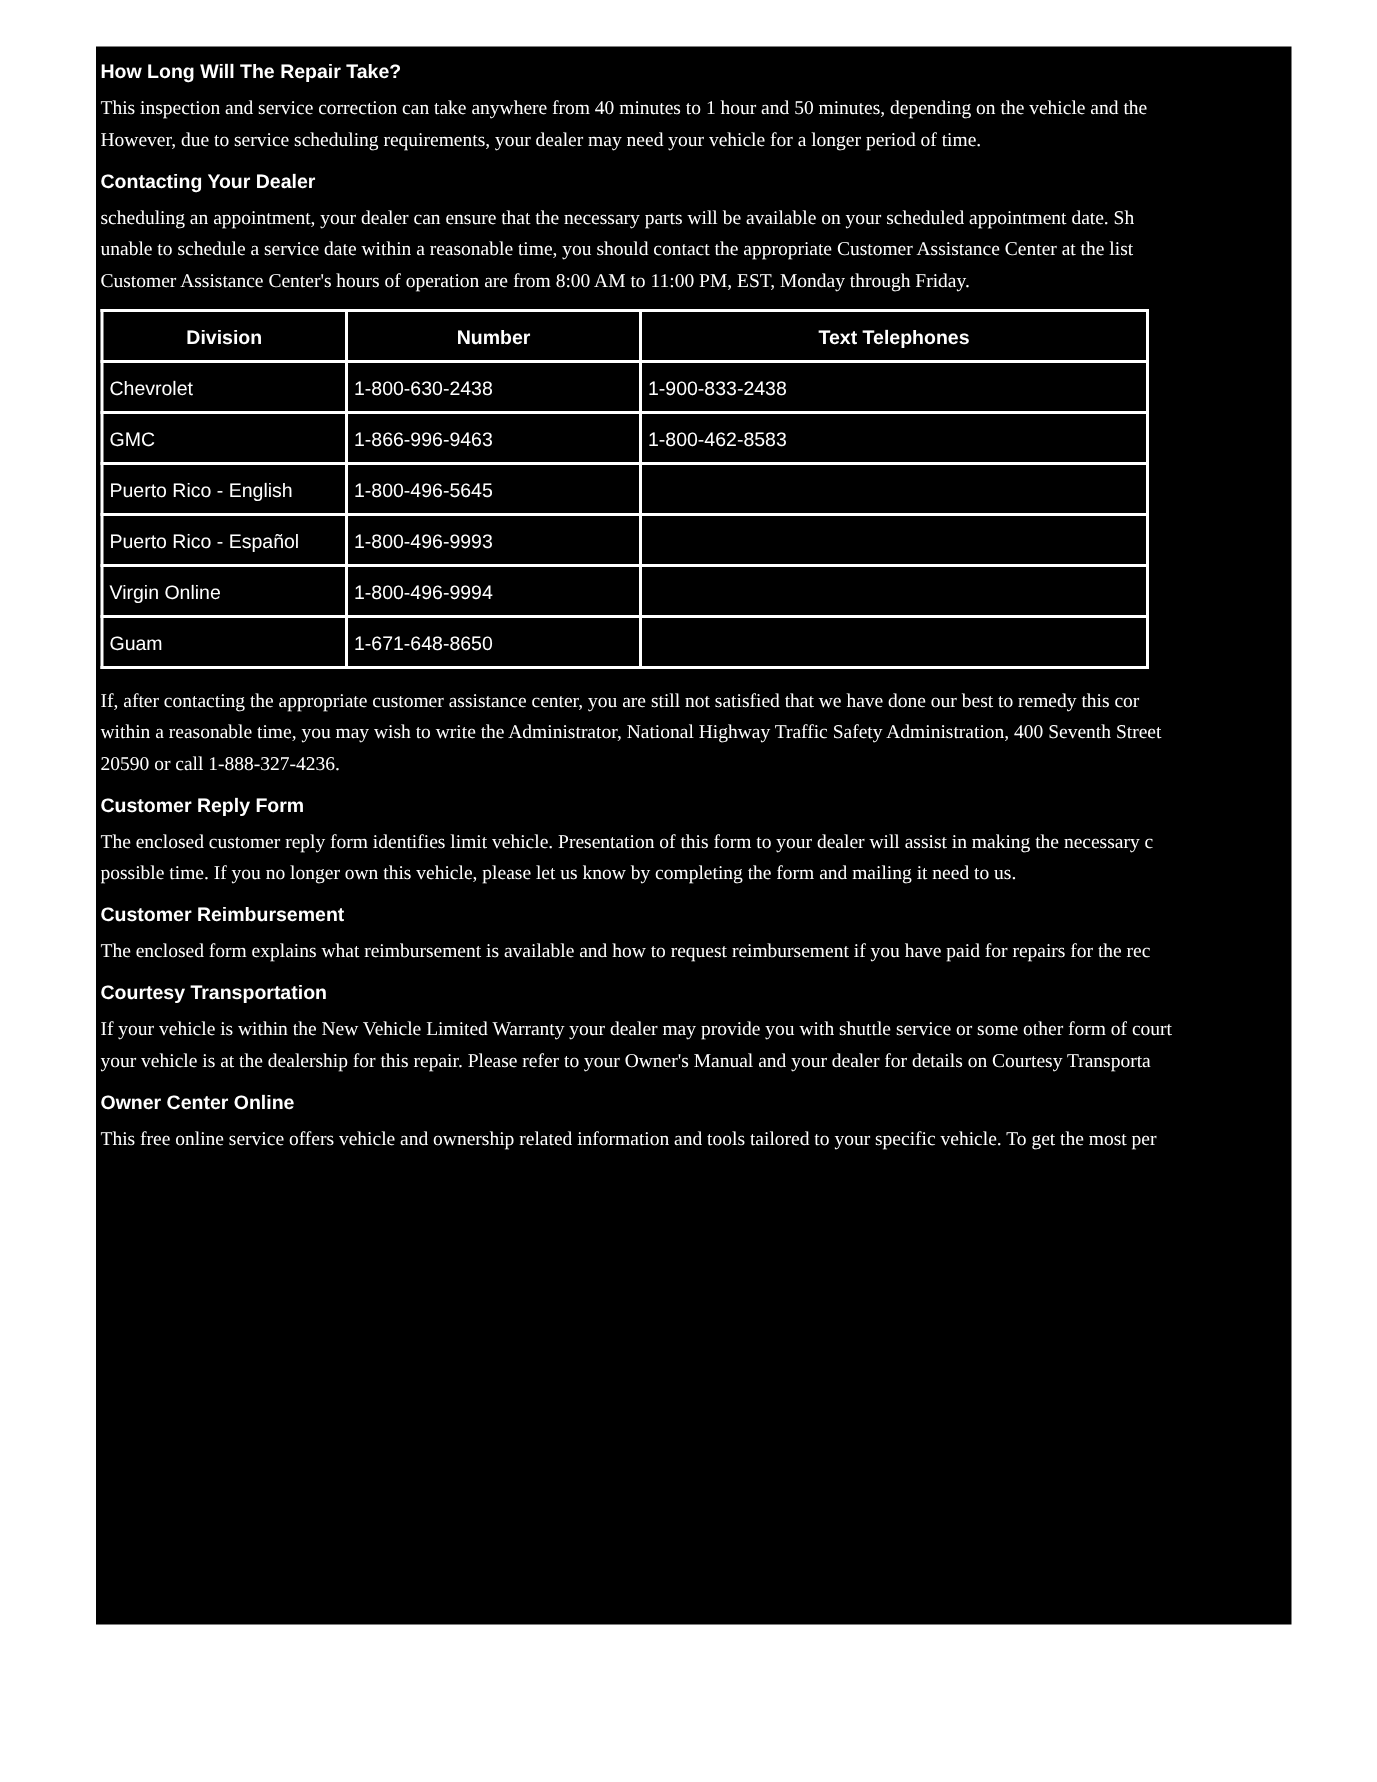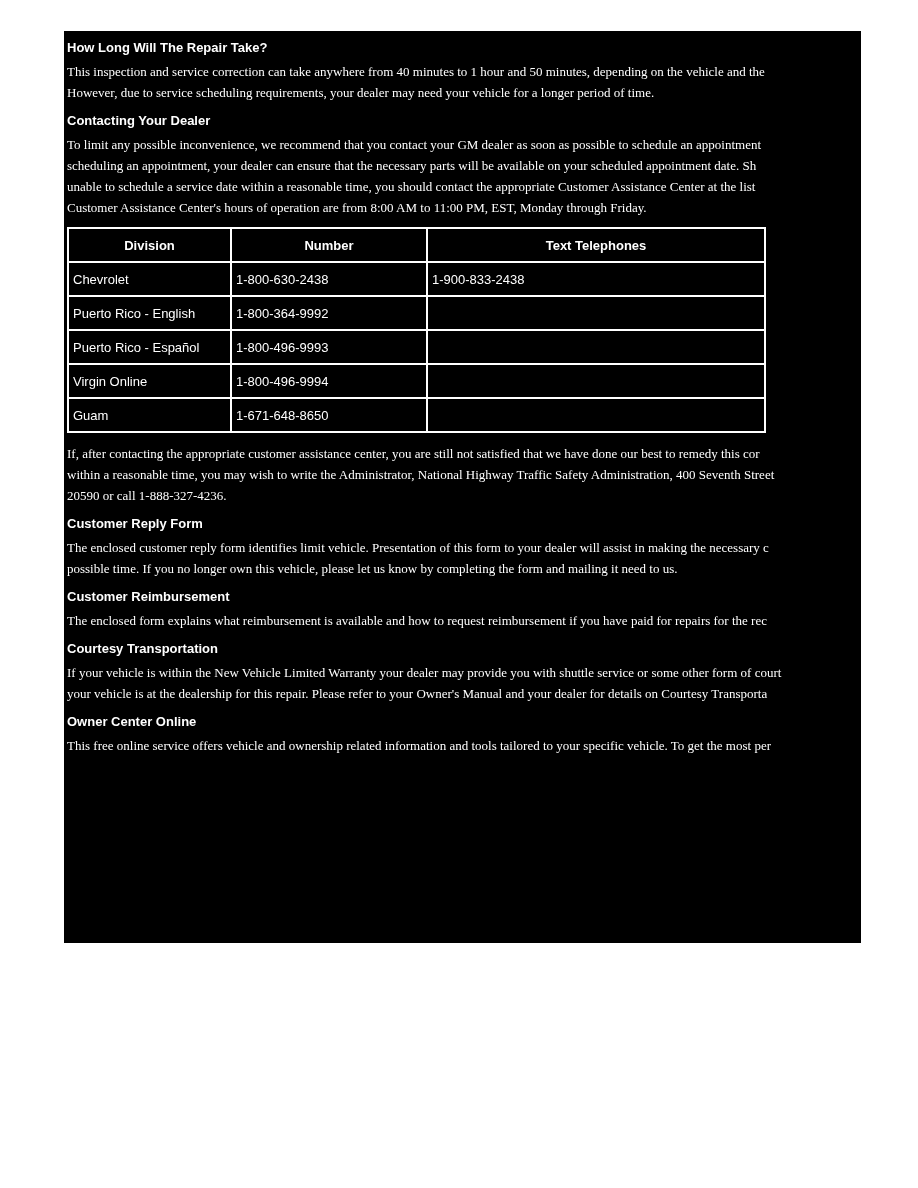--- a/index.html
+++ b/index.html
@@ -15,21 +15,21 @@
     width: 918px;
     height: 1188px;
     background: #ffffff;
     overflow: hidden;
   }
   .doc-black {
     position: absolute;
     left: 64px;
     top: 31px;
     width: 797px;
-    height: 912px;
+    height: 1052px;
     background: #000000;
     color: #ffffff;
     overflow: hidden;
     padding: 6px 0 0 3px;
     box-sizing: border-box;
     font-size: 13px;
     line-height: 21px;
   }
   .heading {
     font-weight: bold;
@@ -79,21 +79,20 @@
 
 <div class="page">
   <div class="doc-black">
       <div class="heading">How Long Will The Repair Take?</div>
       <div class="para">
         <div class="line">This inspection and service correction can take anywhere from 40 minutes to 1 hour and 50 minutes, depending on the vehicle and the</div>
         <div class="line">However, due to service scheduling requirements, your dealer may need your vehicle for a longer period of time.</div>
       </div>
       <div class="heading">Contacting Your Dealer</div>
       <div class="para">
-        <div class="line">To limit any possible inconvenience, we recommend that you contact your GM dealer as soon as possible to schedule an appointment</div>
         <div class="line">scheduling an appointment, your dealer can ensure that the necessary parts will be available on your scheduled appointment date. Sh</div>
         <div class="line">unable to schedule a service date within a reasonable time, you should contact the appropriate Customer Assistance Center at the list</div>
         <div class="line">Customer Assistance Center's hours of operation are from 8:00 AM to 11:00 PM, EST, Monday through Friday.</div>
       </div>
       <table class="phones">
         <colgroup>
           <col class="c-division">
           <col class="c-number">
           <col class="c-text">
         </colgroup>
@@ -104,22 +103,27 @@
             <th>Text Telephones</th>
           </tr>
         </thead>
         <tbody>
           <tr>
             <td>Chevrolet</td>
             <td>1-800-630-2438</td>
             <td>1-900-833-2438</td>
           </tr>
           <tr>
+            <td>GMC</td>
+            <td>1-866-996-9463</td>
+            <td>1-800-462-8583</td>
+          </tr>
+          <tr>
             <td>Puerto Rico - English</td>
-            <td>1-800-364-9992</td>
+            <td>1-800-496-5645</td>
             <td></td>
           </tr>
           <tr>
             <td>Puerto Rico - Español</td>
             <td>1-800-496-9993</td>
             <td></td>
           </tr>
           <tr>
             <td>Virgin Online</td>
             <td>1-800-496-9994</td>

